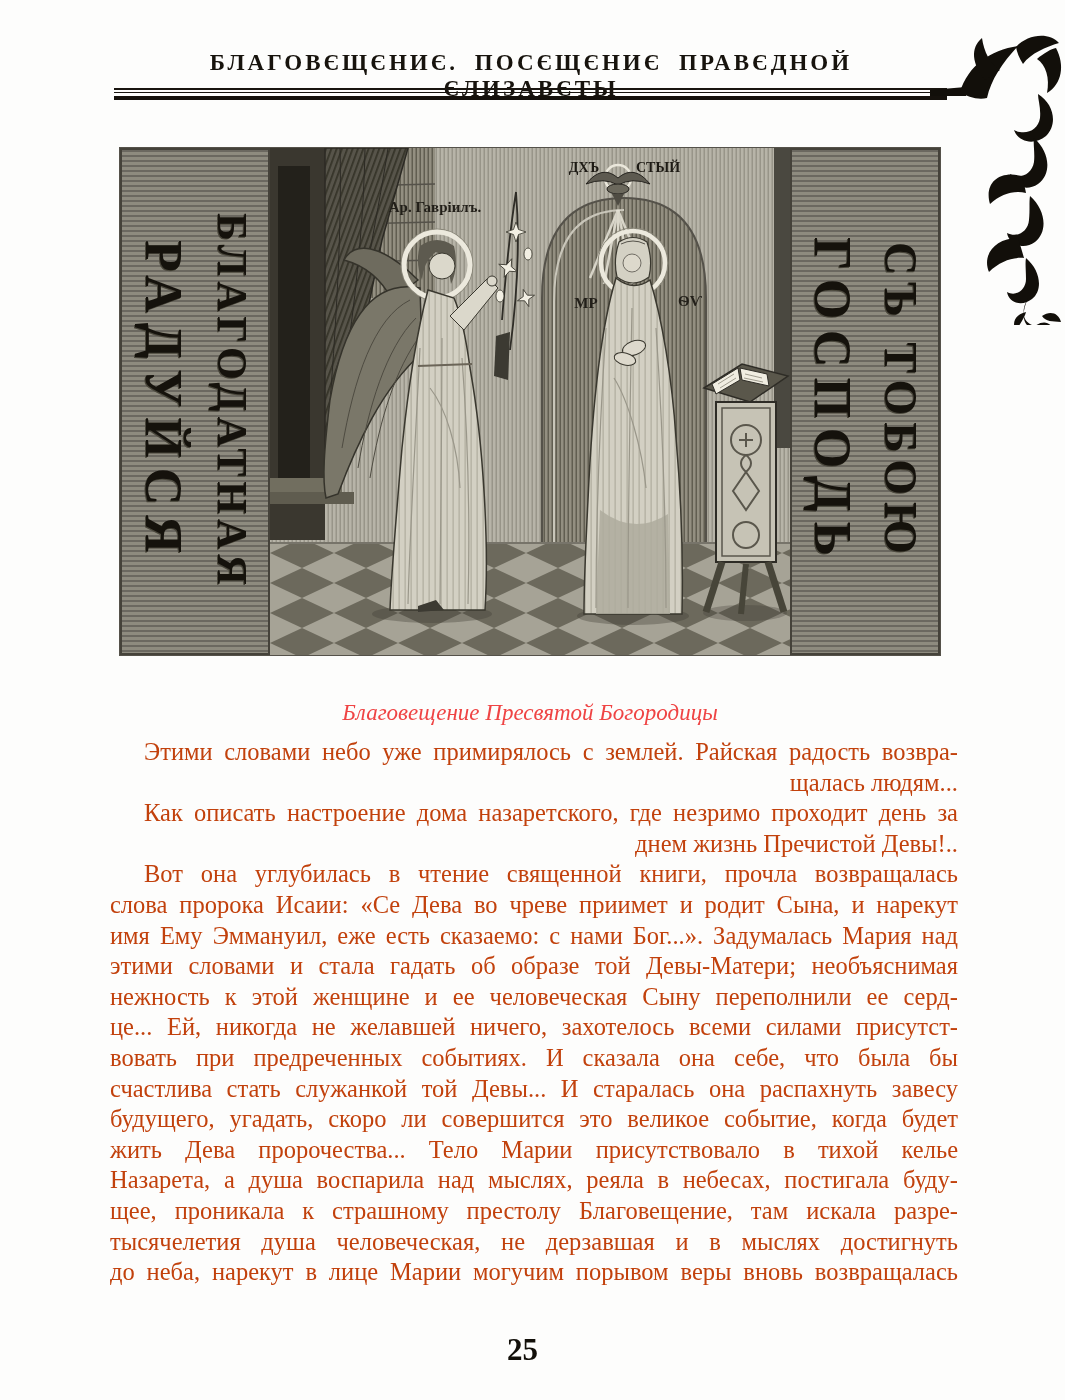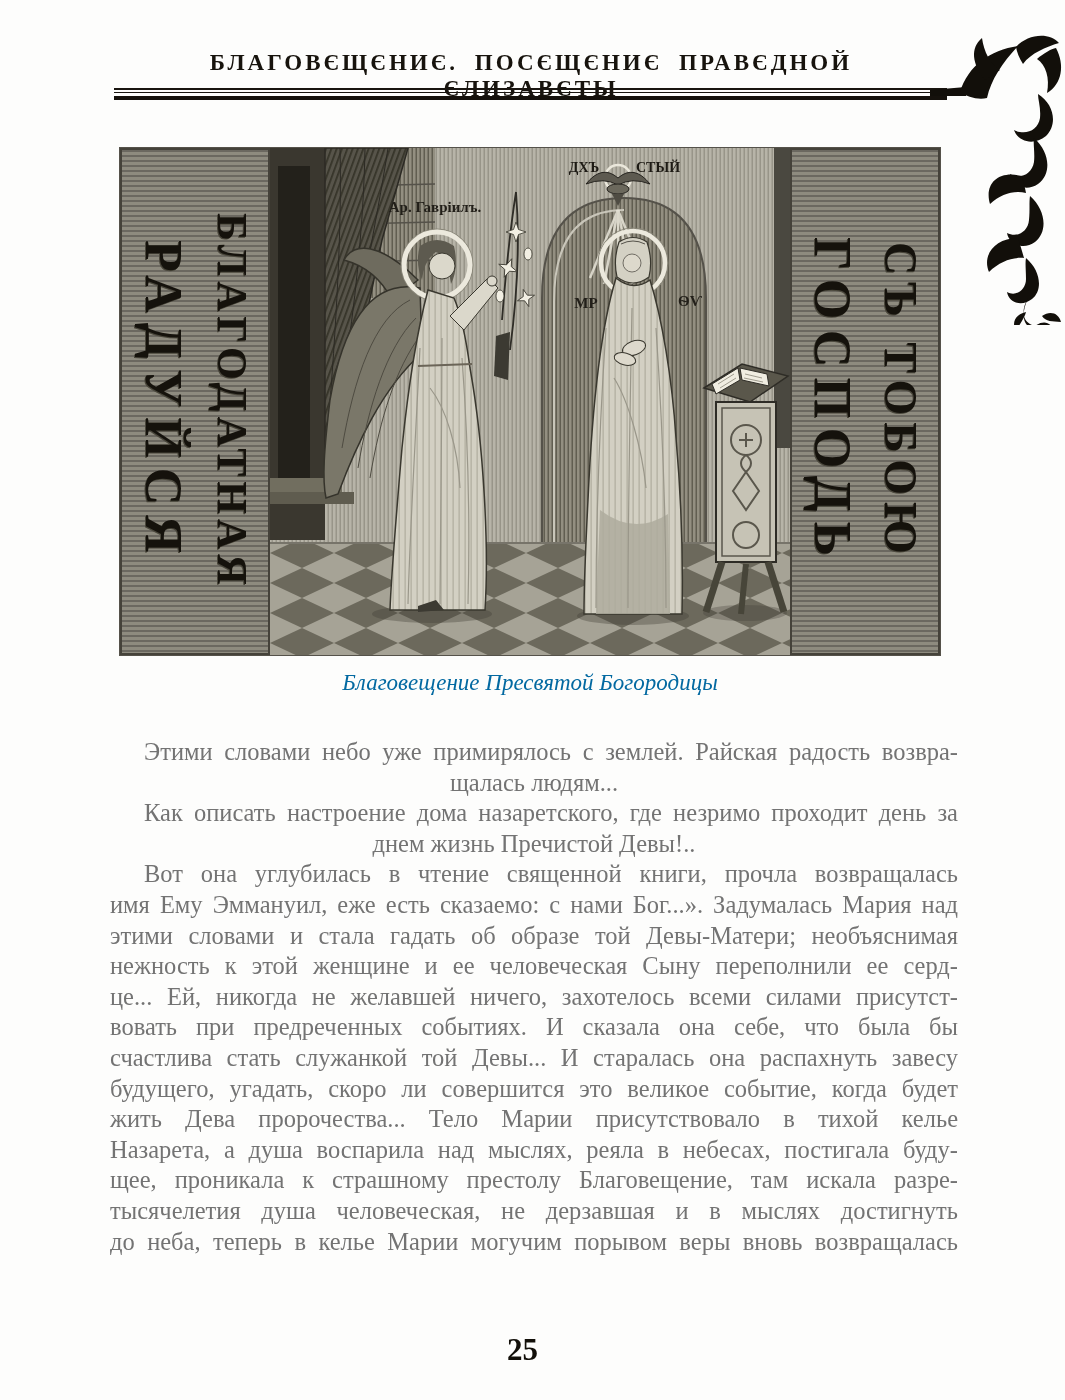--- a/index.html
+++ b/index.html
@@ -25,28 +25,28 @@
          background:repeating-linear-gradient(0deg,#8e8b7f 0 3px,#6b6860 3px 5px);
          box-shadow:inset 0 0 0 2px #45423a;}
   .panel .vt{writing-mode:vertical-rl;text-orientation:sideways;height:100%;
              text-align:center;font-weight:bold;color:#15120c;
              text-shadow:1px 1px 0 #4a473c;}
   .vt.big{font-size:52px;letter-spacing:10px;}
   .vt.med{font-size:42px;letter-spacing:5px;}
   .vt.m2{font-size:46px;letter-spacing:7px;}
   .scene{width:520px;height:100%;flex:none;}
 
-  .caption{position:absolute;top:670px;left:120px;width:820px;text-align:center;
-           font-style:italic;font-size:23px;color:#0369a1;}
+  .caption{position:absolute;top:700px;left:120px;width:820px;text-align:center;
+           font-style:italic;font-size:23px;color:#ef4444;}
 
   
   .bodytext{position:absolute;top:737px;left:110px;width:848px;
-            font-size:24.5px;line-height:30.6px;color:#737373;font-family:Liberation Serif, serif;}
+            font-size:24.5px;line-height:30.6px;color:#c2410c;font-family:Liberation Serif, serif;}
   .bl{text-align:justify;text-align-last:justify;white-space:normal;}
-  .bl.end{text-align-last:auto;text-align:center;}
+  .bl.end{text-align-last:auto;text-align:right;}
   .bl.ind{text-indent:34px;}
 
   .pagenum{position:absolute;top:1332px;left:0;width:1045px;text-align:center;
            font-size:31px;font-weight:bold;color:#120f09;}
 
   svg text{font-family:"Liberation Serif",serif;}
 </style>
 </head>
 <body>
 
@@ -251,29 +251,30 @@
   </div>
 
   <div class="caption">Благовещение Пресвятой Богородицы</div>
 
   <div class="bodytext">
     <div class="bl ind">Этими словами небо уже примирялось с землей. Райская радость возвра-</div>
     <div class="bl end">щалась людям...</div>
     <div class="bl ind">Как описать настроение дома назаретского, где незримо проходит день за</div>
     <div class="bl end">днем жизнь Пречистой Девы!..</div>
     <div class="bl ind">Вот она углубилась в чтение священной книги, прочла возвращалась</div>
+    <div class="bl">слова пророка Исаии: «Се Дева во чреве приимет и родит Сына, и нарекут</div>
     <div class="bl">имя Ему Эммануил, еже есть сказаемо: с нами Бог...». Задумалась Мария над</div>
     <div class="bl">этими словами и стала гадать об образе той Девы-Матери; необъяснимая</div>
     <div class="bl">нежность к этой женщине и ее человеческая Сыну переполнили ее серд-</div>
     <div class="bl">це... Ей, никогда не желавшей ничего, захотелось всеми силами присутст-</div>
     <div class="bl">вовать при предреченных событиях. И сказала она себе, что была бы</div>
     <div class="bl">счастлива стать служанкой той Девы... И старалась она распахнуть завесу</div>
     <div class="bl">будущего, угадать, скоро ли совершится это великое событие, когда будет</div>
     <div class="bl">жить Дева пророчества... Тело Марии присутствовало в тихой келье</div>
     <div class="bl">Назарета, а душа воспарила над мыслях, реяла в небесах, постигала буду-</div>
     <div class="bl">щее, проникала к страшному престолу Благовещение, там искала разре-</div>
     <div class="bl">тысячелетия душа человеческая,  не дерзавшая и в мыслях достигнуть</div>
-    <div class="bl">до неба, теперь в келье Марии могучим порывом веры вновь возвращалась</div>
+    <div class="bl">до неба, нарекут в лице Марии могучим порывом веры вновь возвращалась</div>
   </div>
 
   <div class="pagenum">25</div>
 
 </div>
 
 </body></html>

